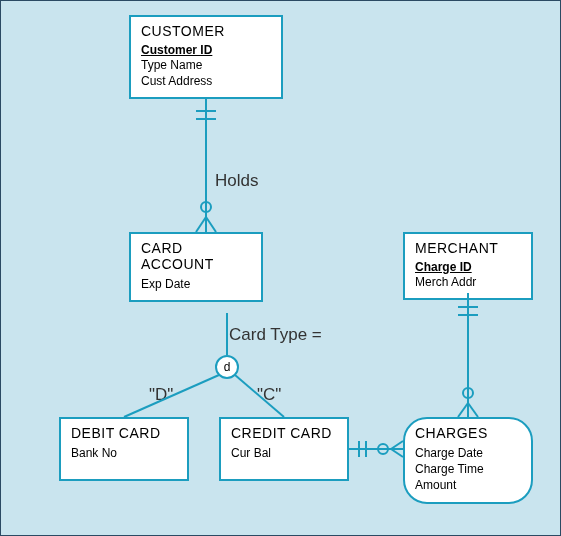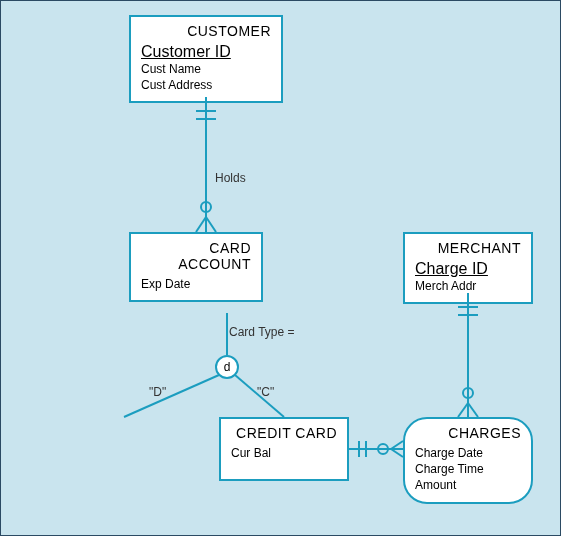--- a/index.html
+++ b/index.html
@@ -1,50 +1,54 @@
 <!DOCTYPE html>
 <html><head>
 <meta charset="utf-8">
 <style>
   body{margin:0;font-family:Arial,Helvetica,sans-serif;background:#fff}
   .canvas{position:relative;width:561px;height:536px;background:#c9e4ee;border:1px solid #2b4a63;box-sizing:border-box}
   .entity{position:absolute;background:#fff;border:2px solid #1b9dbf;box-sizing:border-box;padding:6px 10px 8px 10px}
   .entity.rounded{border-radius:24px}
-  .entity .title{text-align:right;font-size:14px;letter-spacing:0.5px;margin-bottom:4px}
-  .entity .key{font-weight:normal;text-decoration:underline;font-size:16px}
+  .entity .title{text-align:left;font-size:14px;letter-spacing:0.5px;margin-bottom:4px}
+  .entity .key{font-weight:bold;text-decoration:underline;font-size:12px}
   .entity .attr{font-size:12px;line-height:1.35}
   .entity .attr.bold{font-weight:bold}
-  .rel{position:absolute;font-size:12px;color:#333}
+  .rel{position:absolute;font-size:17px;color:#333}
   .disc{position:absolute;width:24px;height:24px;border:2px solid #1b9dbf;border-radius:50%;background:#fff;box-sizing:border-box;text-align:center;line-height:20px;font-size:12px}
   svg.lines{position:absolute;left:0;top:0;width:561px;height:536px;pointer-events:none}
   svg.lines line,svg.lines path,svg.lines circle{stroke:#1b9dbf;stroke-width:2;fill:none}
 </style>
 </head>
 <body>
 
 <div class="canvas">
 
   <div class="entity" style="left:128px;top:14px;width:154px">
     <div class="title">CUSTOMER</div>
     <div class="key">Customer ID</div>
-    <div class="attr">Cust Name</div>
+    <div class="attr">Type Name</div>
     <div class="attr">Cust Address</div>
   </div>
 
   <div class="entity" style="left:128px;top:231px;width:134px">
     <div class="title">CARD ACCOUNT</div>
     <div class="attr">Exp Date</div>
   </div>
 
   <div class="entity" style="left:402px;top:231px;width:130px">
     <div class="title">MERCHANT</div>
     <div class="key">Charge ID</div>
     <div class="attr">Merch Addr</div>
   </div>
 
+  <div class="entity" style="left:58px;top:416px;width:130px;height:64px">
+    <div class="title">DEBIT CARD</div>
+    <div class="attr">Bank No</div>
+  </div>
 
   <div class="entity" style="left:218px;top:416px;width:130px;height:64px">
     <div class="title">CREDIT CARD</div>
     <div class="attr">Cur Bal</div>
   </div>
 
   <div class="entity rounded" style="left:402px;top:416px;width:130px">
     <div class="title">CHARGES</div>
     <div class="attr">Charge Date</div>
     <div class="attr">Charge Time</div>

